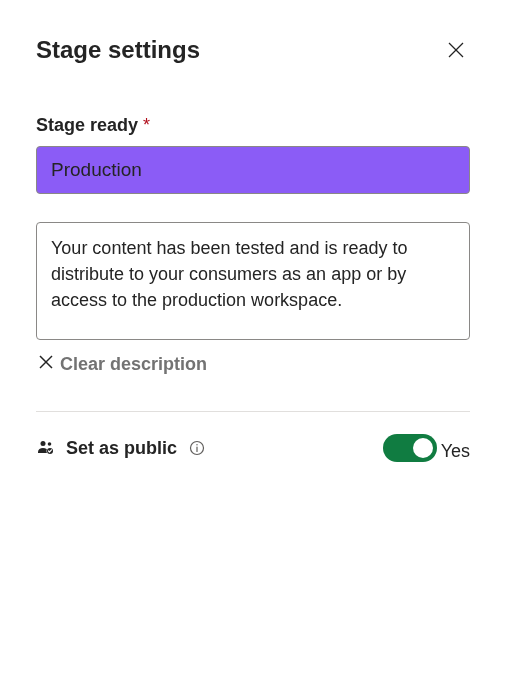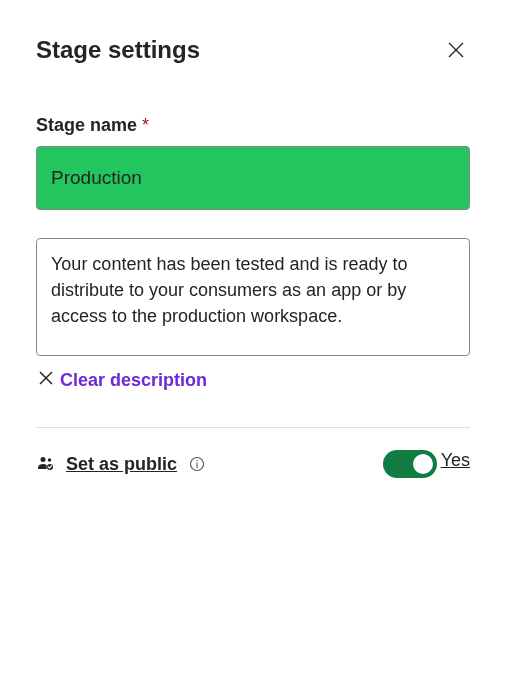--- a/index.html
+++ b/index.html
@@ -48,27 +48,27 @@
       color: #242424;
       margin-bottom: 10px;
       display: block;
     }
     .required-mark {
       color: #b10e1c;
       font-weight: 400;
     }
     .text-input {
       width: 100%;
-      padding: 20px 14px;
+      padding: 12px 14px;
       font-size: 19px;
       font-family: inherit;
       border: 1px solid #8a8886;
       border-radius: 4px;
       color: #242424;
-      background: #22c55e;
+      background: #8b5cf6;
     }
     .textarea-input {
       width: 100%;
       padding: 12px 14px;
       font-size: 18px;
       font-family: inherit;
       border: 1px solid #8a8886;
       border-radius: 4px;
       color: #242424;
       background: #fff;
@@ -79,38 +79,37 @@
     .clear-btn {
       background: none;
       border: none;
       cursor: pointer;
       display: flex;
       align-items: flex-end;
       gap: 6px;
       padding: 8px 2px;
       font-size: 18px;
       font-weight: 600;
-      color: #6d28d9;
+      color: #737373;
       font-family: inherit;
       margin-top: 2px;
     }
     .clear-btn svg {
       width: 16px;
       height: 16px;
     }
     .divider {
       border: none;
       border-top: 1px solid #e1dfdd;
       margin: 28px 0 22px 0;
     }
     .public-row {
       display: flex;
       align-items: center;
       justify-content: space-between;
-      text-decoration: underline;
     }
     .public-left {
       display: flex;
       align-items: center;
       gap: 10px;
     }
     .public-icon {
       width: 20px;
       height: 20px;
       display: flex;
@@ -125,21 +124,21 @@
     .info-icon {
       width: 16px;
       height: 16px;
       display: inline-flex;
       align-items: center;
       justify-content: center;
       margin-left: 2px;
     }
     .public-right {
       display: flex;
-      align-items: flex-start;
+      align-items: flex-end;
       gap: 4px;
     }
     .toggle {
       position: relative;
       width: 54px;
       height: 28px;
       background: #107c41;
       border-radius: 14px;
       cursor: pointer;
       border: none;
@@ -168,21 +167,21 @@
       <svg viewBox="0 0 20 20" fill="none" stroke="#242424" stroke-width="1.3">
         <line x1="3" y1="3" x2="17" y2="17"></line>
         <line x1="17" y1="3" x2="3" y2="17"></line>
       </svg>
     </span>
   </button>
 </div>
 
 <div class="field-group">
   <label class="field-label">
-    <span>Stage name</span>
+    <span>Stage ready</span>
     <span class="required-mark">*</span>
   </label>
   <input type="text" class="text-input" value="Production" style="">
 </div>
 
 <div class="field-group">
   <textarea class="textarea-input" style="">Your content has been tested and is ready to distribute to your consumers as an app or by access to the production workspace.</textarea>
   <button class="clear-btn">
     <span>
       <svg viewBox="0 0 16 16" fill="none" stroke="#242424" stroke-width="1.5">

